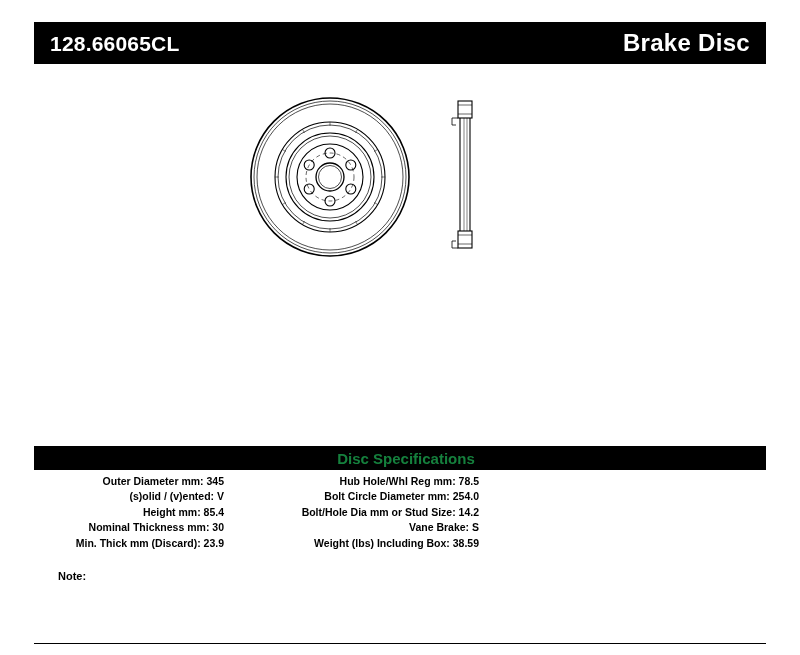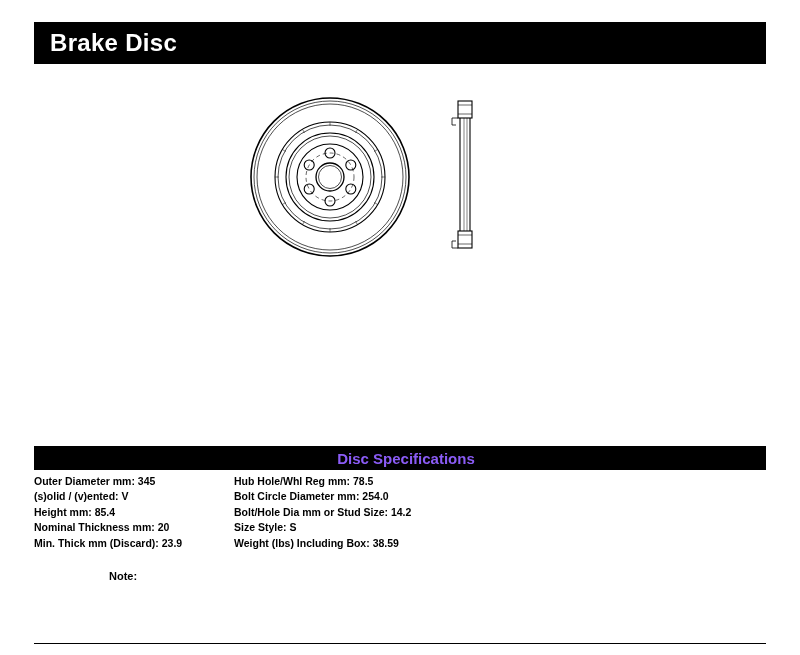--- a/index.html
+++ b/index.html
@@ -60,21 +60,21 @@
     left: 34px;
     top: 446px;
     width: 732px;
     height: 24px;
     background: #000000;
     display: flex;
     align-items: center;
     justify-content: center;
   }
   .spec-header-bar .title {
-    color: #8b5cf6;
+    color: #15803d;
     font-size: 15px;
     font-weight: bold;
     margin-left: 12px;
   }
 
   .spec-columns {
     position: absolute;
     left: 34px;
     top: 474px;
     width: 732px;
@@ -83,26 +83,26 @@
   .spec-col {
     position: absolute;
     top: 0;
     font-size: 10.5px;
     font-weight: bold;
     line-height: 15.4px;
   }
   .spec-col.col1 {
     left: 0;
     width: 190px;
-    text-align: left;
+    text-align: right;
   }
   .spec-col.col2 {
     left: 200px;
     width: 245px;
-    text-align: left;
+    text-align: right;
   }
   .spec-col.col3 {
     left: 480px;
     width: 252px;
     text-align: left;
     padding-left: 60px;
     box-sizing: border-box;
   }
   .spec-line {
     white-space: nowrap;
@@ -110,37 +110,38 @@
 
   .note-row {
     position: absolute;
     left: 34px;
     top: 570px;
     width: 732px;
     font-size: 11px;
     font-weight: bold;
   }
   .note-row .note-label {
-    margin-left: 75px;
+    margin-left: 24px;
   }
 
   
   .bottom-rule {
     position: absolute;
     left: 34px;
     top: 643px;
     width: 732px;
     height: 1px;
     background: #000000;
   }
 </style>
 </head>
 <body>
 
 <div class="header-bar">
+  <div class="part-number">128.66065CL</div>
   <div class="product-type">Brake Disc</div>
 </div>
 
 <div class="drawing-area">
   <svg width="340" height="200" viewBox="0 0 340 200" xmlns="http://www.w3.org/2000/svg">
     <g fill="none" stroke="#000000">
 
       <circle cx="100" cy="82" r="79" stroke-width="1.6" fill="#ffffff"></circle>
       <circle cx="100" cy="82" r="76" stroke-width="0.7"></circle>
       <circle cx="100" cy="82" r="73" stroke-width="0.7"></circle>
@@ -204,29 +205,29 @@
 
 <div class="spec-header-bar">
   <div class="title">Disc Specifications</div>
 </div>
 
 <div class="spec-columns">
   <div class="spec-col col1">
     <div class="spec-line">Outer Diameter mm: 345</div>
     <div class="spec-line">(s)olid / (v)ented: V</div>
     <div class="spec-line">Height mm: 85.4</div>
-    <div class="spec-line">Nominal Thickness mm: 20</div>
+    <div class="spec-line">Nominal Thickness mm: 30</div>
     <div class="spec-line">Min. Thick mm (Discard): 23.9</div>
   </div>
 
   <div class="spec-col col2">
     <div class="spec-line">Hub Hole/Whl Reg mm: 78.5</div>
     <div class="spec-line">Bolt Circle Diameter mm: 254.0</div>
     <div class="spec-line">Bolt/Hole Dia mm or Stud Size: 14.2</div>
-    <div class="spec-line">Size Style: S</div>
+    <div class="spec-line">Vane Brake: S</div>
     <div class="spec-line">Weight (lbs) Including Box: 38.59</div>
   </div>
 
 </div>
 
 <div class="note-row">
   <span class="note-label">Note:</span>
   <span class="note-value"></span>
 </div>
 

